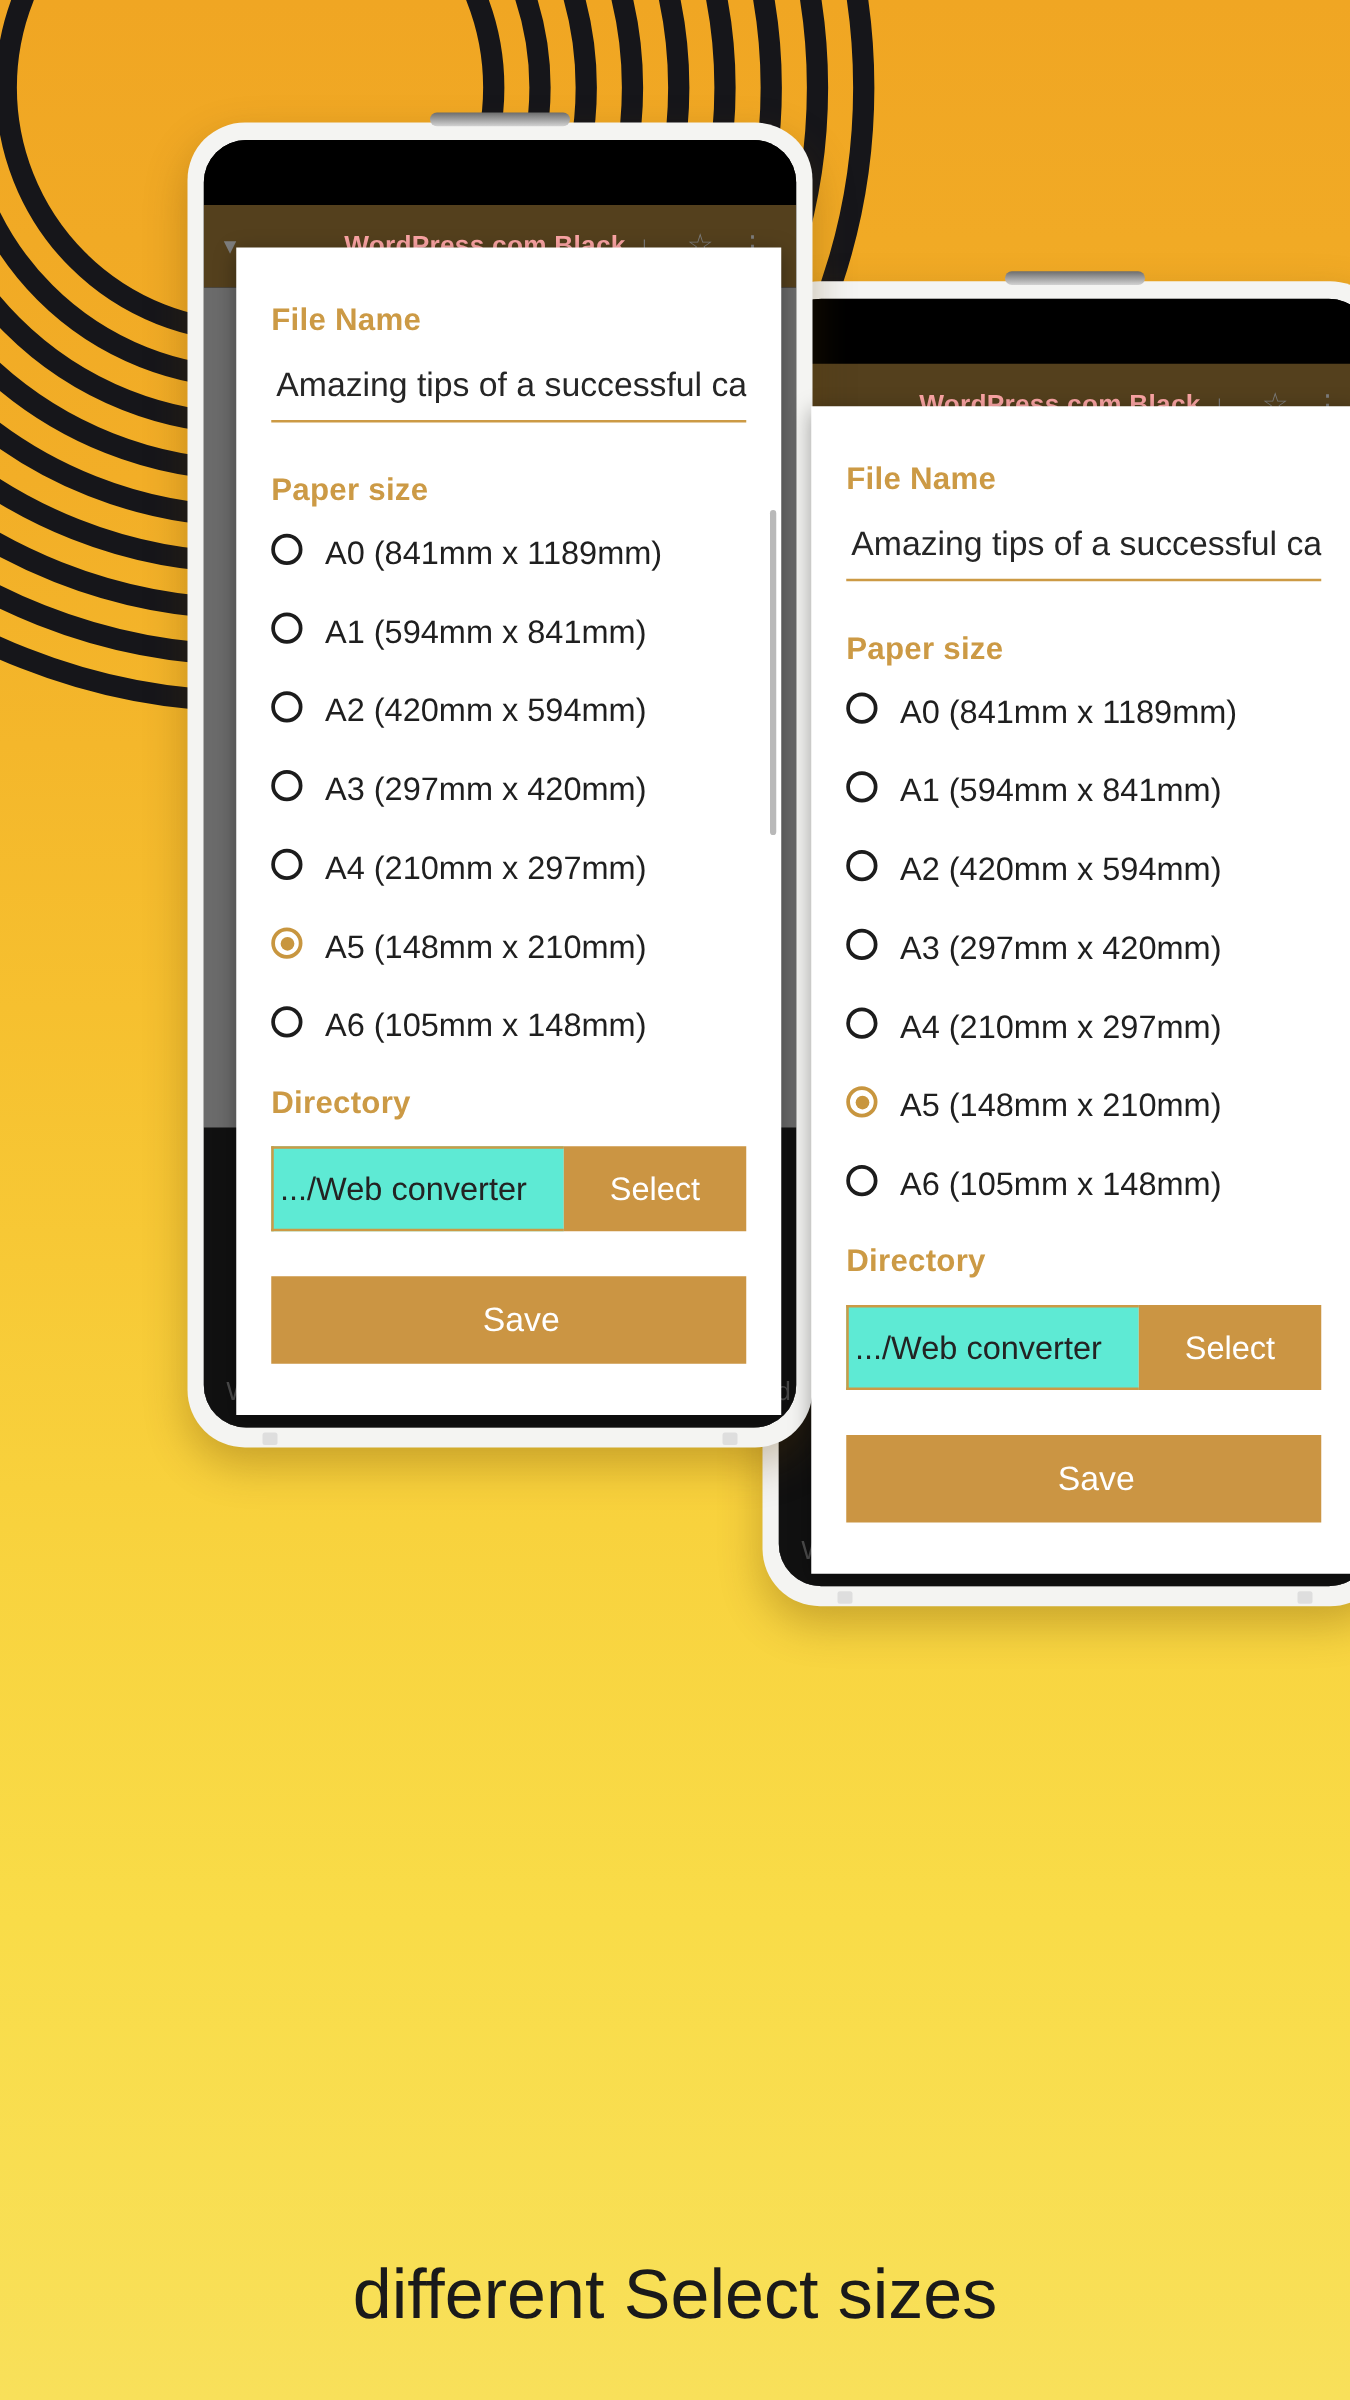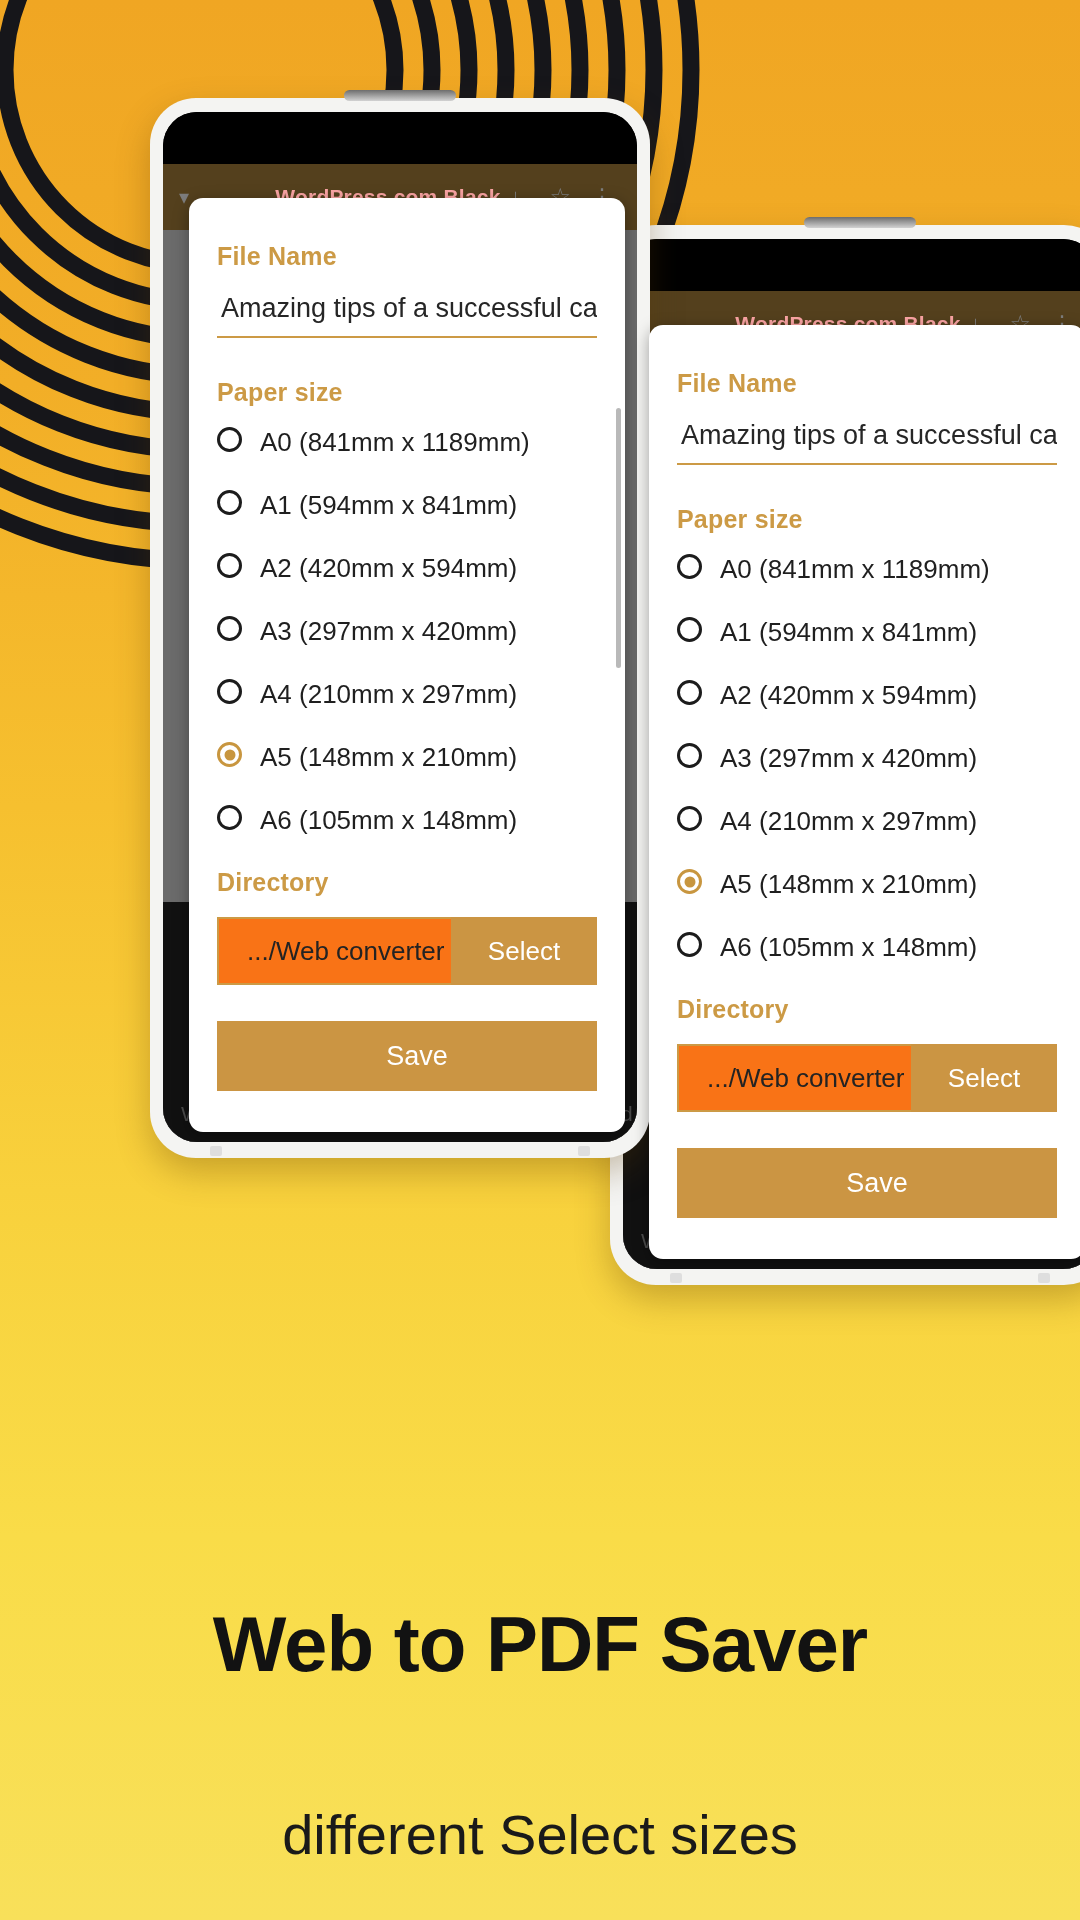--- a/index.html
+++ b/index.html
@@ -123,21 +123,20 @@
     overflow: hidden;
   }
 
   
   .dialog {
     position: absolute;
     background: #ffffff;
     box-shadow: 0 4px 16px rgba(0,0,0,0.35);
     z-index: 5;
     overflow: hidden;
-    border-radius: 14px;
   }
   .dlg-inner { padding: 44px 28px 28px 28px; }
 
   .section-label {
     color: #cc9a45;
     font-weight: bold;
     font-size: 25px;
     margin: 0 0 20px 0;
     letter-spacing: 0.2px;
   }
@@ -184,24 +183,24 @@
   .dir-row {
     display: flex;
     align-items: stretch;
     height: 68px;
     margin-top: 4px;
   }
   .dir-input {
     flex: 1 1 auto;
     border: 2px solid #cc9a45;
     border-right: none;
-    background: #f97316;
+    background: #5eead4;
     display: flex;
     align-items: center;
-    padding-left: 28px;
+    padding-left: 5px;
     font-size: 26px;
     color: #232323;
     box-sizing: border-box;
     white-space: nowrap;
     overflow: hidden;
   }
   .select-btn {
     flex: 0 0 auto;
     width: 146px;
     background: #cb9543;
@@ -433,18 +432,17 @@
         </div>
         <div class="save-btn">Save</div>
       </div>
     </div>
   </div>
   <div class="phone-chin-dot d1"></div>
   <div class="phone-chin-dot d2"></div>
 </div>
 
 <div class="promo">
-  <h1 class="promo-title">Web to PDF Saver</h1>
   <p class="promo-sub">
     <br>
     <span>different Select sizes</span>
   </p>
 </div>
 
 </body></html>

